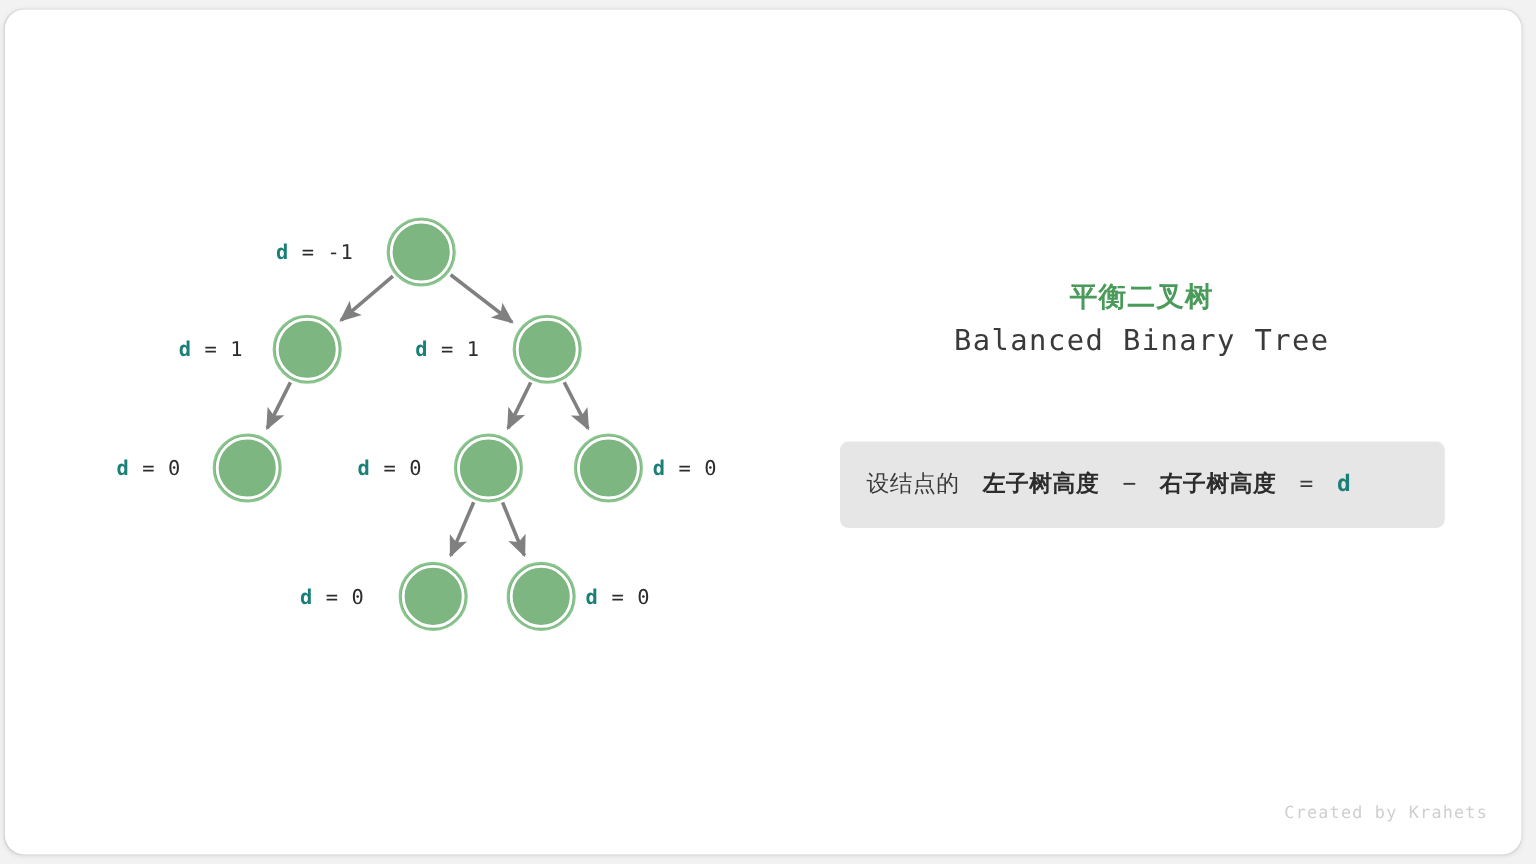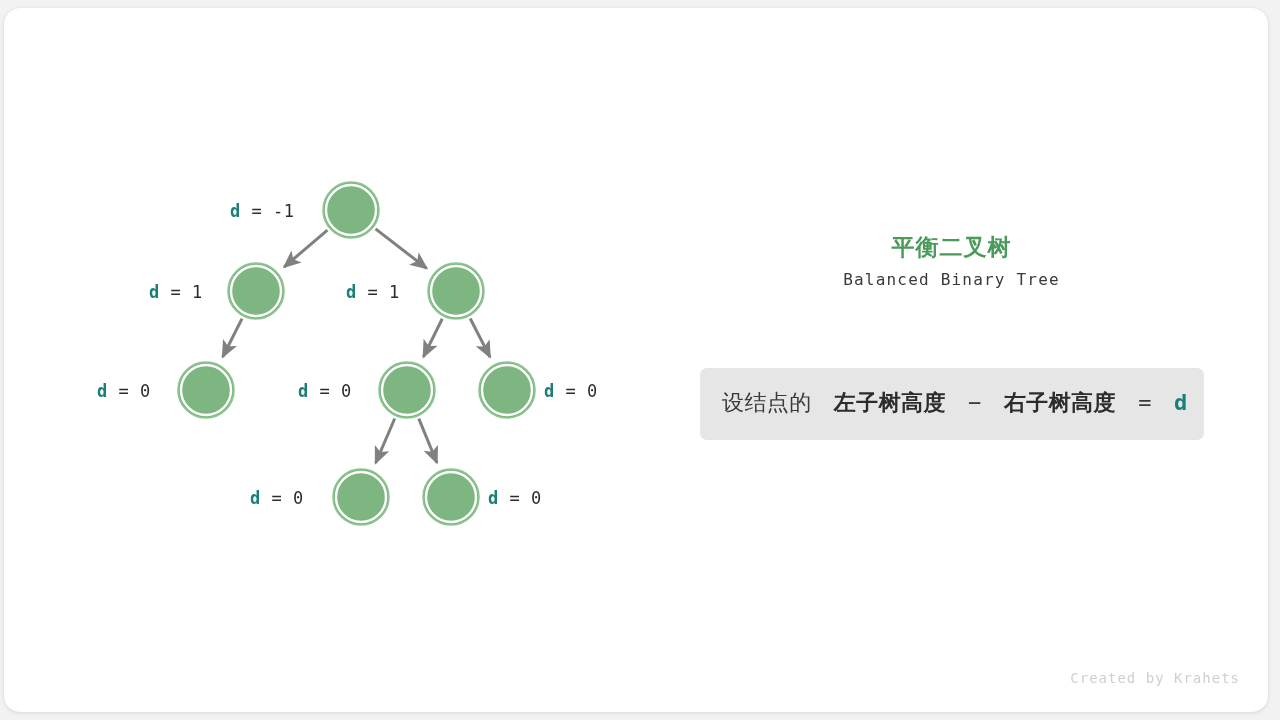--- a/index.html
+++ b/index.html
@@ -63,37 +63,37 @@
     color: #4a9a5a;
     letter-spacing: 1px;
   }
   #title-en {
     position: absolute;
     left: 0;
     top: 262px;
     width: 615px;
     text-align: center;
     font-family: "DejaVu Sans Mono", "Liberation Mono", monospace;
-    font-size: 16px;
+    font-size: 24px;
     color: #3a3a3a;
     letter-spacing: 1.2px;
   }
   #info-box {
     position: absolute;
     left: 56px;
     top: 360px;
     width: 504px;
     padding: 18px 22px 20px 22px;
     box-sizing: border-box;
     background: #e6e6e6;
     border-radius: 7px;
   }
   .info-line {
     font-family: "DejaVu Sans", "Liberation Sans", sans-serif;
-    font-size: 22px;
+    font-size: 19px;
     color: #3a3a3a;
     line-height: 34px;
     white-space: nowrap;
     letter-spacing: 0.4px;
   }
   .info-line .bold { font-weight: bold; color: #2c2c2c; }
   .info-line .teal { color: #1a7f77; font-weight: bold; }
   .info-line .mono { font-family: "DejaVu Sans Mono","Liberation Mono",monospace; }
   .info-line .bar { color: #555; font-weight: normal; }
   #credit {

